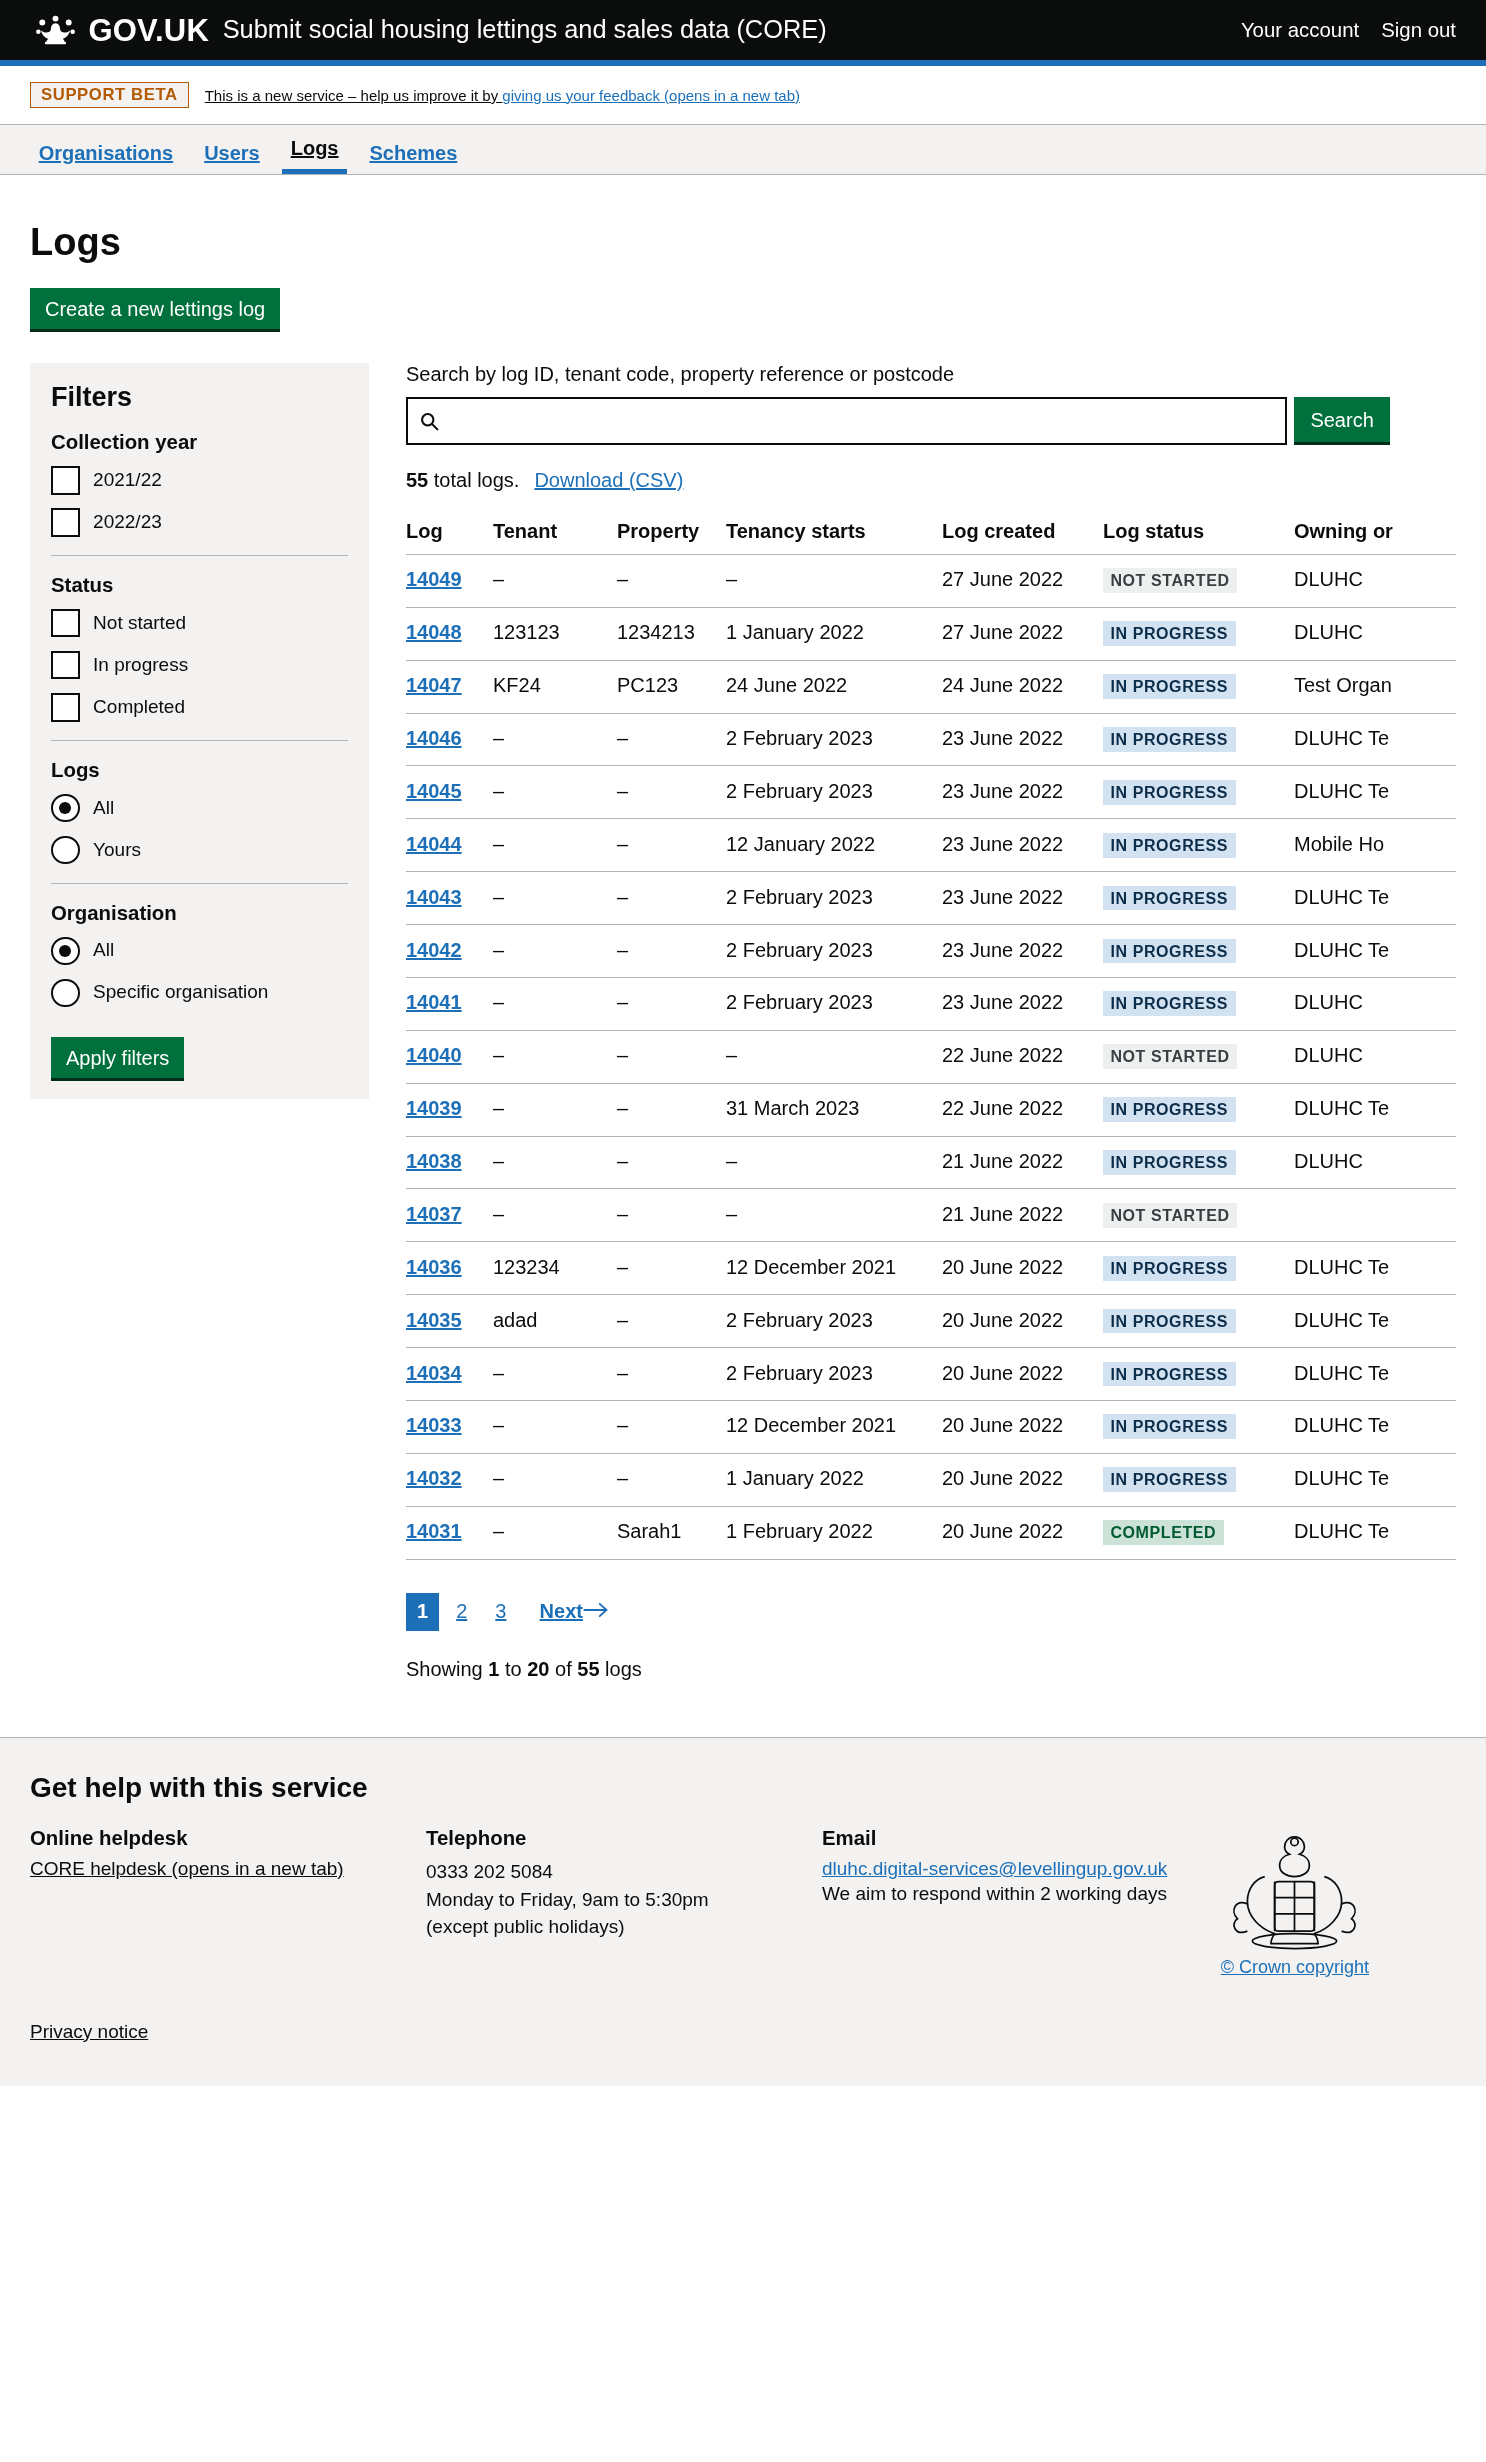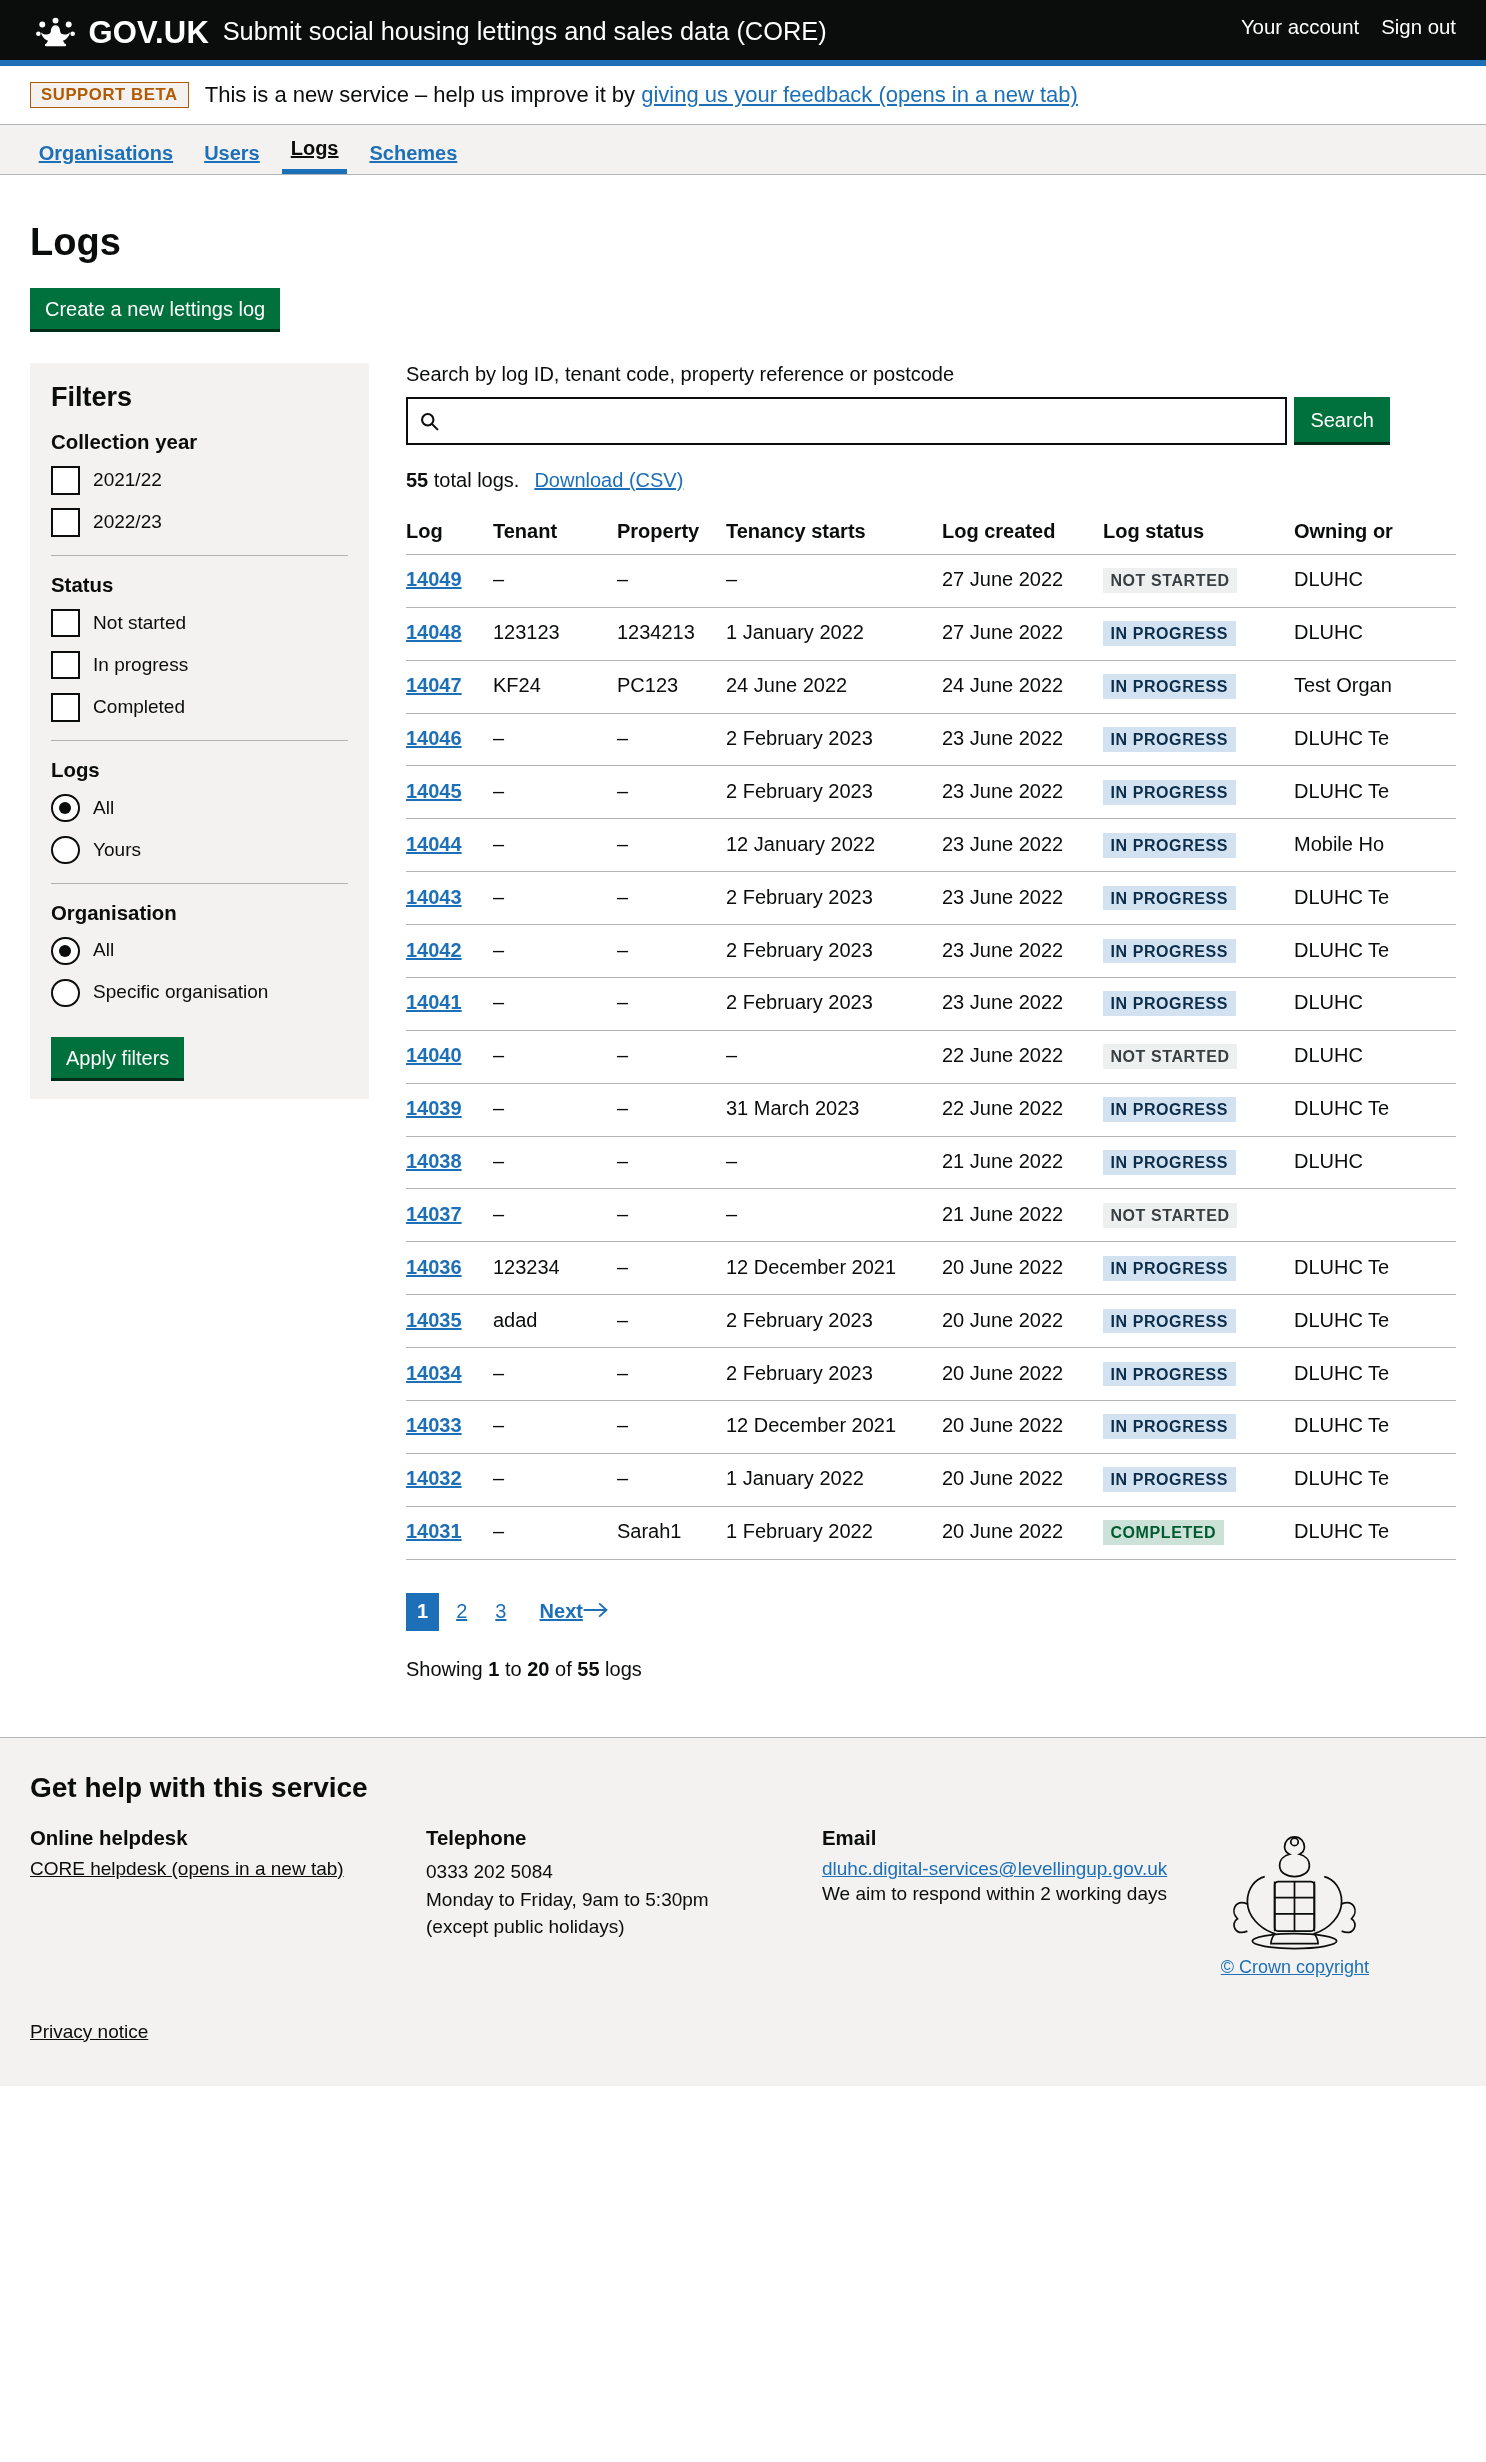--- a/index.html
+++ b/index.html
@@ -11,22 +11,22 @@
     color: #0b0c0c;
     -webkit-font-smoothing: antialiased;
   }
 
   
   .govuk-header {
     background: #0b0c0c;
     color: #ffffff;
     height: 66px;
     display: flex;
-    align-items: flex-start;
-    padding: 16px 30px;
+    align-items: center;
+    padding: 0 30px;
     border-bottom: 6.2px solid #1d70b8;
   }
   .header-left { display: flex; align-items: center; flex: 1 1 auto; }
   .crown {
     width: 51px; height: 32px; display: block; margin-right: 7.4px;
   }
   .govuk-logotype-text {
     font-size: 31px; font-weight: 700; letter-spacing: 0.2px;
     color: #ffffff; line-height: 1;
   }
@@ -52,21 +52,21 @@
     color: #b35900;
     border: 1.2px solid #b35900;
     font-size: 16.7px;
     font-weight: 700;
     letter-spacing: 0.6px;
     padding: 3.7px 10px;
     text-transform: uppercase;
     line-height: 1;
     margin-right: 16px;
   }
-  .phase-text { font-size: 22px; color: #0b0c0c; }
+  .phase-text { font-size: 15px; color: #0b0c0c; text-decoration: underline; }
   .phase-text a { color: #1d70b8; text-decoration: underline; }
 
   
   .primary-nav {
     background: #f3f2f1;
     border-bottom: 1.2px solid #b1b4b6;
     padding: 0 30px;
     display: flex;
     align-items: flex-end;
     height: 50px;

